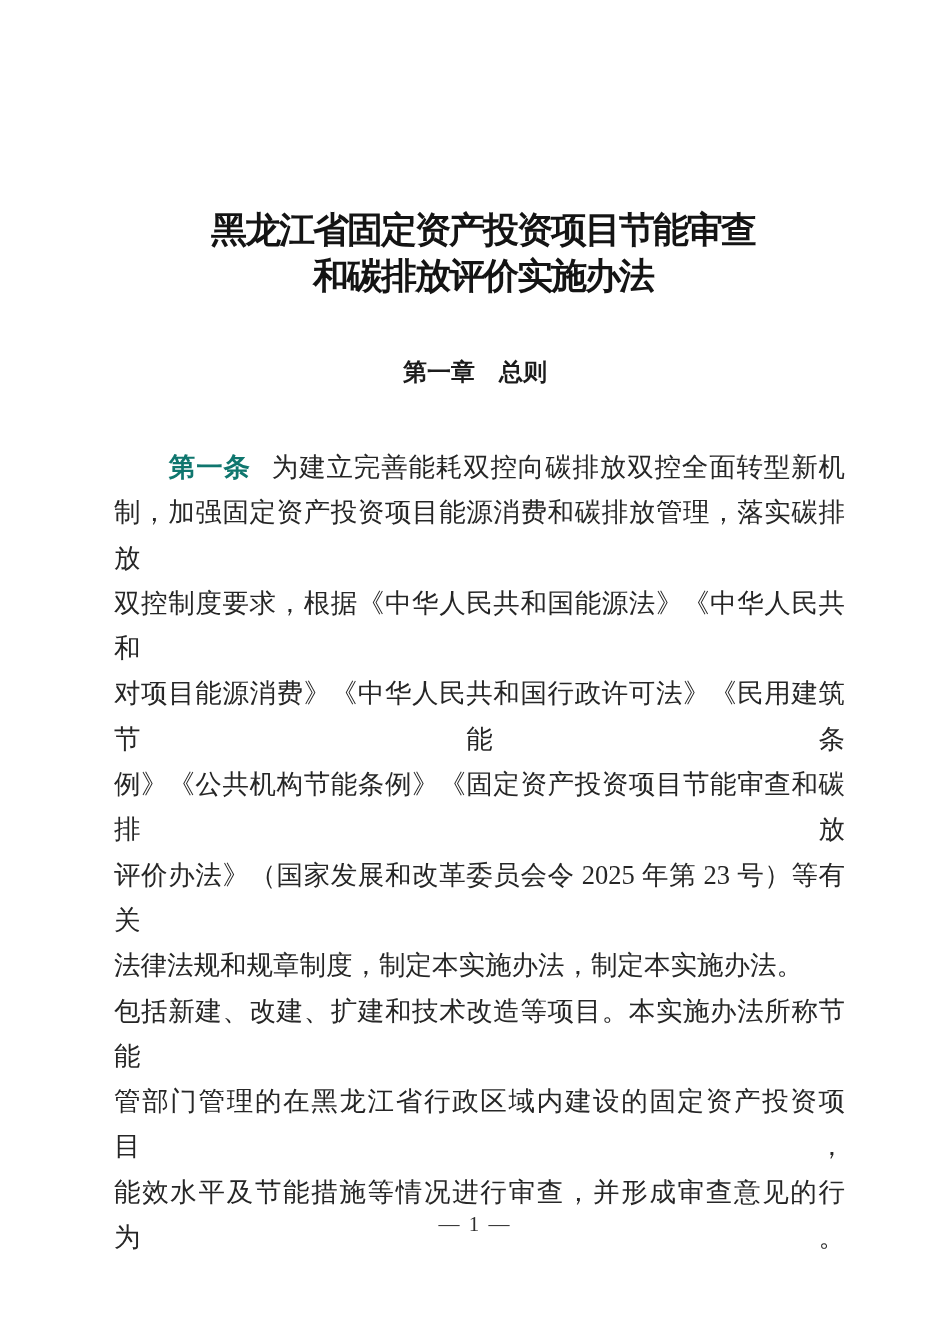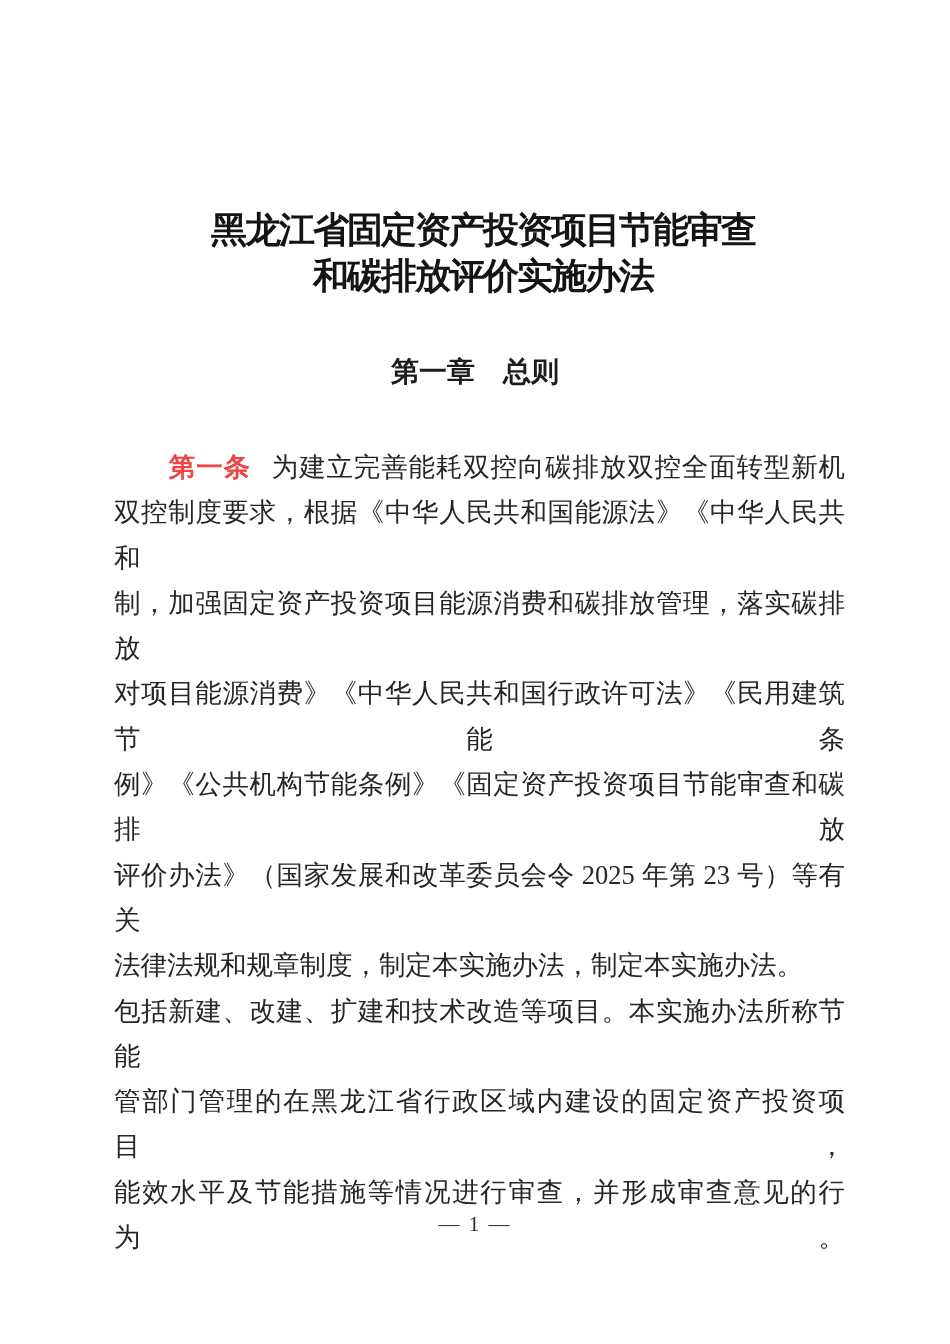--- a/index.html
+++ b/index.html
@@ -33,21 +33,21 @@
     display: block;
   }
   .chapter {
     position: absolute;
     top: 354px;
     left: 0;
     width: 100%;
     margin: 0;
     text-align: center;
     font-family: "Liberation Sans", "DejaVu Sans", sans-serif;
-    font-size: 28px;
+    font-size: 24px;
     line-height: 36px;
     font-weight: 700;
     color: #1c1c1c;
   }
   .doc-body {
     position: absolute;
     top: 445px;
     left: 114px;
     width: 731px;
     font-size: 26.5px;
@@ -63,21 +63,21 @@
     text-align-last: left;
   }
   .indent {
     display: inline-block;
     width: 54px;
     height: 1px;
   }
   .article-label {
     font-family: "Liberation Sans", "DejaVu Sans", sans-serif;
     font-weight: 700;
-    color: #ef4444;
+    color: #0f766e;
     margin-right: 21px;
   }
   .page-footer {
     position: absolute;
     top: 1209px;
     left: 0;
     width: 100%;
     text-align: center;
     font-size: 21px;
     line-height: 30px;
@@ -92,22 +92,22 @@
 
   <h1 class="doc-title">
     <span class="title-line">黑龙江省固定资产投资项目节能审查</span>
     <span class="title-line">和碳排放评价实施办法</span>
   </h1>
 
   <h2 class="chapter">第一章　总则</h2>
 
   <div class="doc-body">
       <div class="line"><span class="indent"></span><span class="article-label">第一条</span>为建立完善能耗双控向碳排放双控全面转型新机</div>
+      <div class="line">制，加强固定资产投资项目能源消费和碳排放管理，落实碳排放</div>
       <div class="line">双控制度要求，根据《中华人民共和国能源法》《中华人民共和</div>
-      <div class="line">制，加强固定资产投资项目能源消费和碳排放管理，落实碳排放</div>
       <div class="line">对项目能源消费》《中华人民共和国行政许可法》《民用建筑节能条</div>
       <div class="line">例》《公共机构节能条例》《固定资产投资项目节能审查和碳排放</div>
       <div class="line">评价办法》（国家发展和改革委员会令 2025 年第 23 号）等有关</div>
       <div class="line para-end">法律法规和规章制度，制定本实施办法，制定本实施办法。</div>
       <div class="line">包括新建、改建、扩建和技术改造等项目。本实施办法所称节能</div>
       <div class="line">管部门管理的在黑龙江省行政区域内建设的固定资产投资项目，</div>
       <div class="line">能效水平及节能措施等情况进行审查，并形成审查意见的行为。</div>
     </div>
 
   <div class="page-footer">— 1 —</div>

